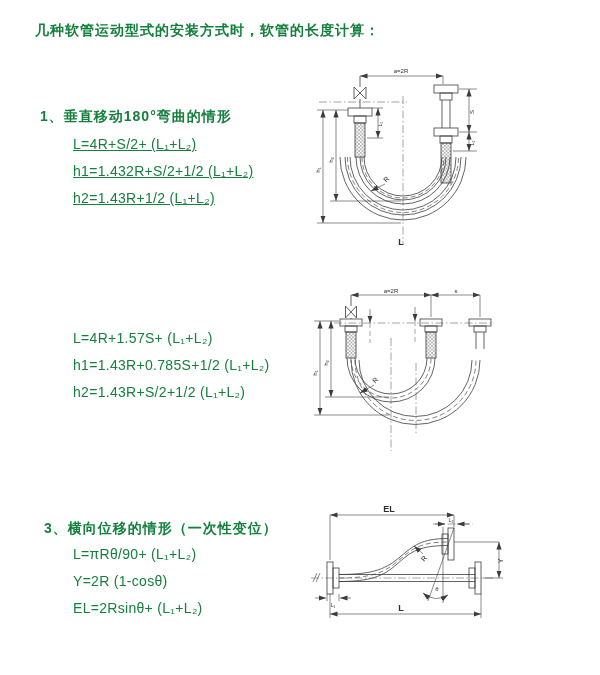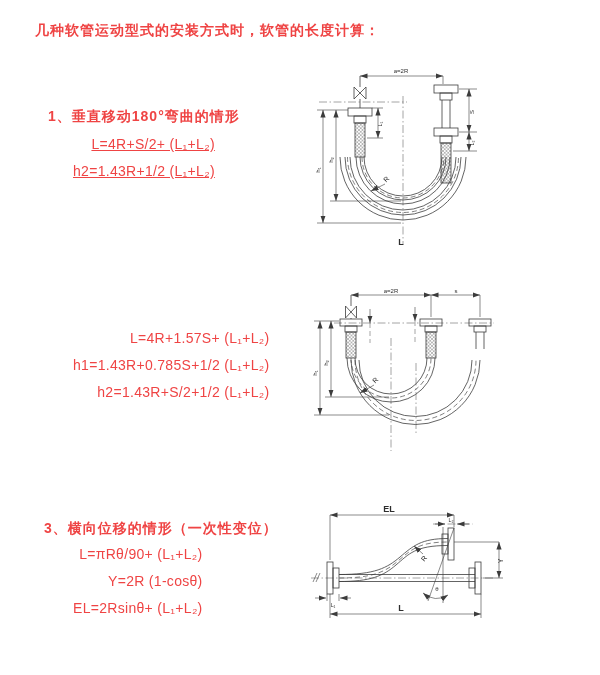--- a/index.html
+++ b/index.html
@@ -1,17 +1,17 @@
 <!DOCTYPE html>
 <html><head>
 <meta charset="utf-8">
 <style>
   html,body{margin:0;padding:0;background:#fff;}
   #page{position:relative;width:600px;height:675px;background:#ffffff;overflow:hidden;
-        font-family:"Liberation Sans","DejaVu Sans",sans-serif;color:#ef4444;text-align:right;}
+        font-family:"Liberation Sans","DejaVu Sans",sans-serif;color:#15803d;}
   .abs{position:absolute;}
   .title{font-size:14px;font-weight:bold;letter-spacing:1px;}
   .sec-heading{font-size:14px;font-weight:bold;letter-spacing:1px;}
   .formulas{display:flex;flex-direction:column;gap:11px;font-size:14px;letter-spacing:0.3px;}
   svg{overflow:visible;}
   svg text{fill:#2e2e2e;stroke:none;font-family:"Liberation Sans","DejaVu Sans",sans-serif;}
   .dw{stroke:#3c3c3c;fill:none;stroke-width:0.8;}
   .dim{stroke:#3c3c3c;fill:none;stroke-width:0.6;}
   .cl{stroke:#5a5a5a;fill:none;stroke-width:0.55;stroke-dasharray:8 2.5 1.5 2.5;}
   .hd{stroke:#4a4a4a;fill:none;stroke-width:0.7;stroke-dasharray:5 3;}
@@ -19,23 +19,24 @@
   .lbls{font-size:5.3px;}
   .lblL{font-size:9px;font-weight:bold;}
 </style>
 </head>
 <body>
 
 <div id="page">
 
   <div class="abs title" style="left:35px;top:22px;">几种软管运动型式的安装方式时，软管的长度计算：</div>
 
-  <div class="abs sec-heading" style="left:48px;top:108px;">1、垂直移动180°弯曲的情形</div>
+  <div class="abs sec-heading" style="left:40px;top:108px;">1、垂直移动180°弯曲的情形</div>
   <div class="abs formulas" style="left:73px;top:136px;text-decoration:underline;">
     <div>L=4R+S/2+ (L₁+L₂)</div>
+    <div>h1=1.432R+S/2+1/2 (L₁+L₂)</div>
     <div>h2=1.43R+1/2 (L₁+L₂)</div>
   </div>
 
   <svg class="abs" style="left:303px;top:60px;" width="285" height="198" viewBox="0 0 285 198">
     <defs>
       <marker id="a1e" markerWidth="9" markerHeight="8" refX="7.5" refY="4" orient="auto" markerUnits="userSpaceOnUse">
         <path d="M0,1.4 L7.5,4 L0,6.6 Z" fill="#3c3c3c"></path>
       </marker>
       <marker id="a1s" markerWidth="9" markerHeight="8" refX="0.5" refY="4" orient="auto" markerUnits="userSpaceOnUse">
         <path d="M8,1.4 L0.5,4 L8,6.6 Z" fill="#3c3c3c"></path>

